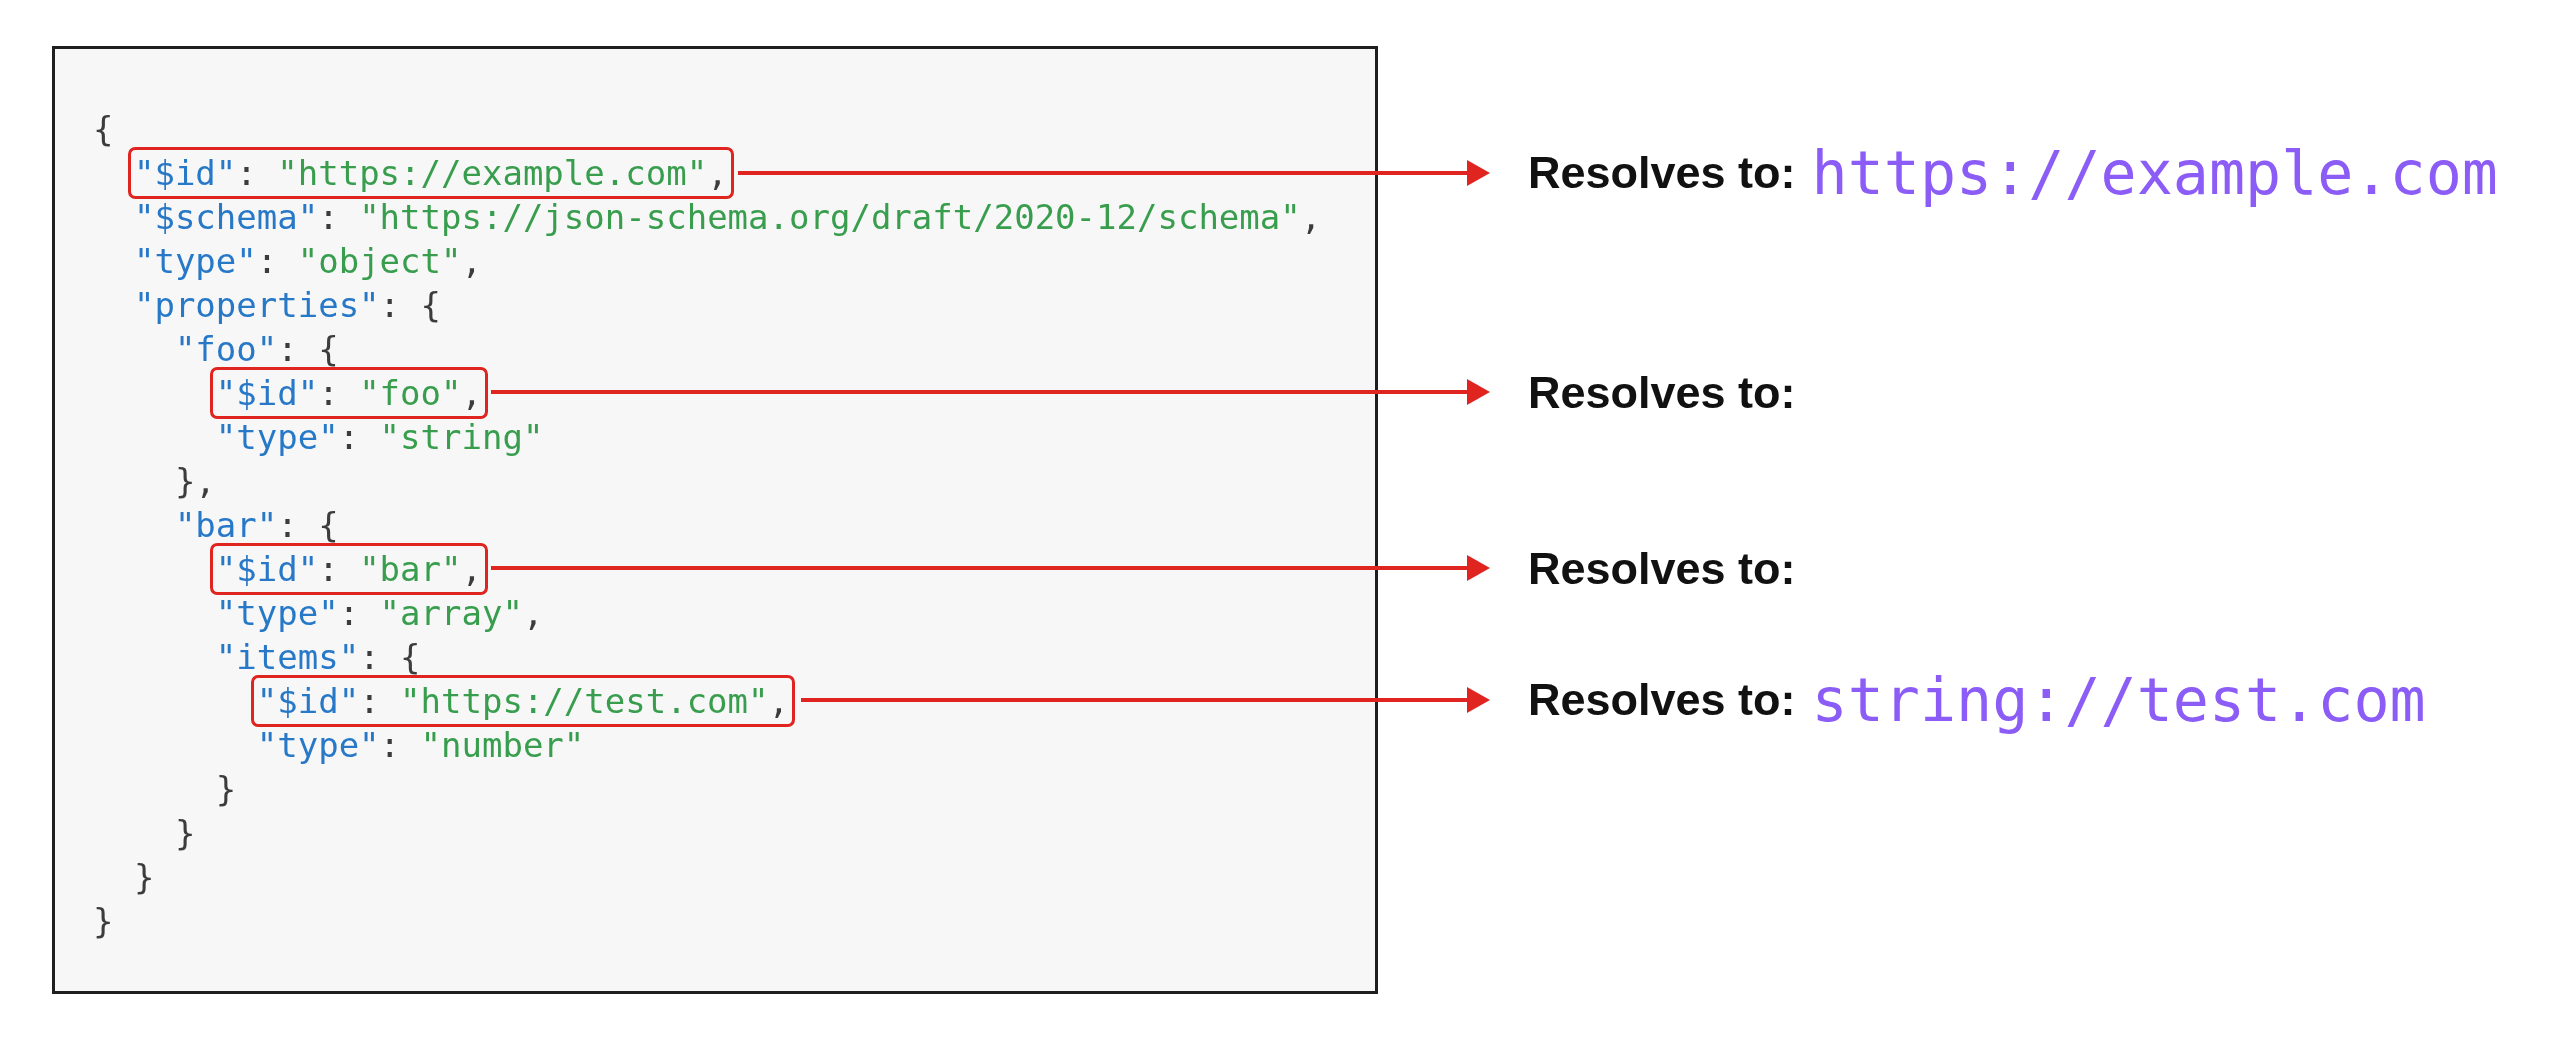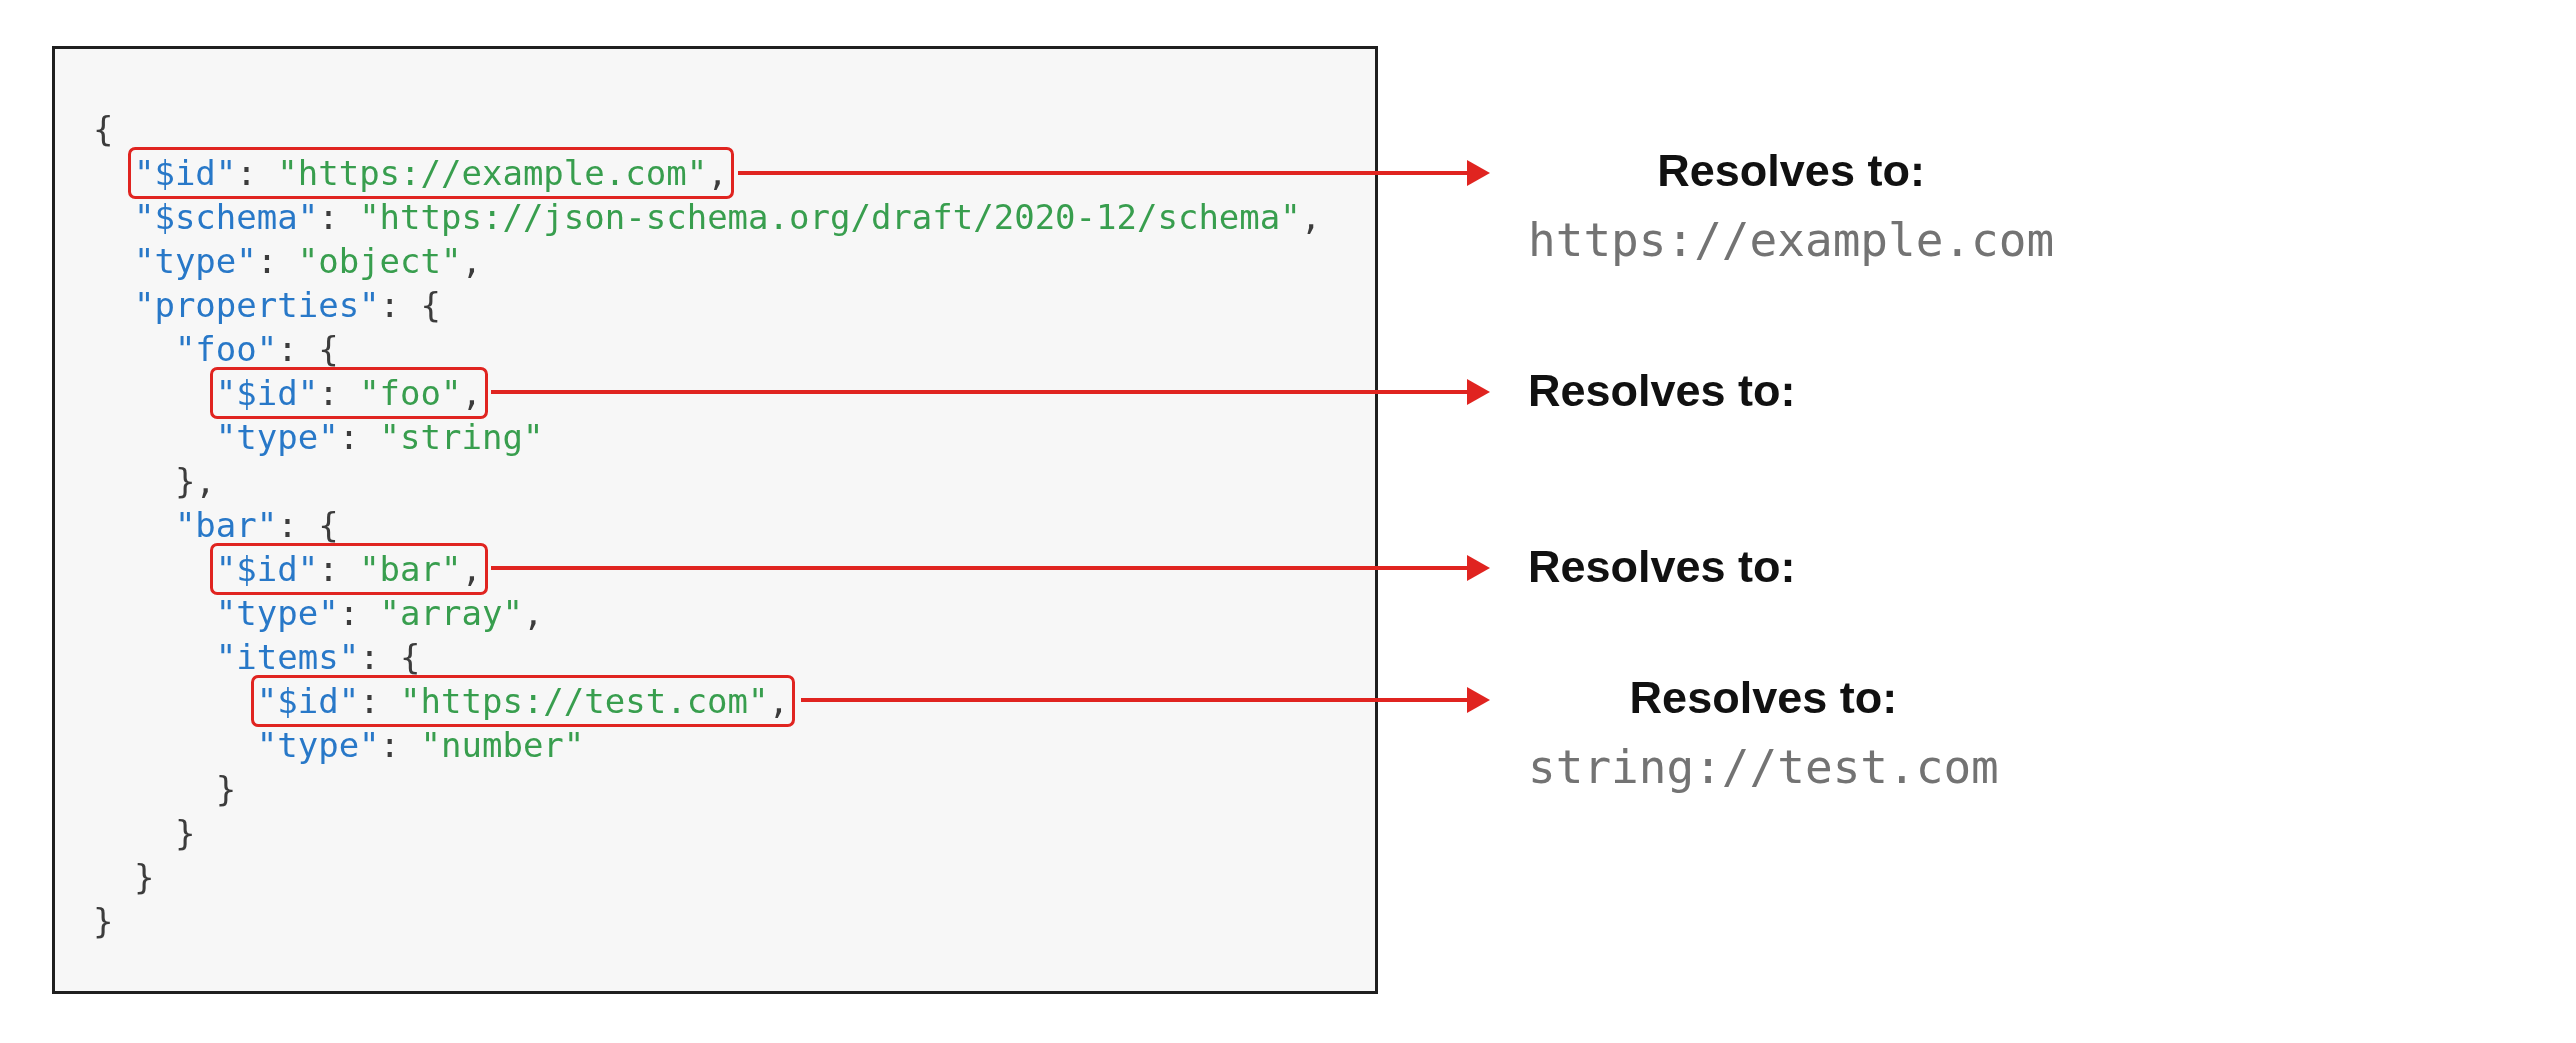--- a/index.html
+++ b/index.html
@@ -65,36 +65,35 @@
 
   
   .ann {
     position: absolute;
     left: 1528px;
     height: 55px;
     display: flex;
     align-items: center;
     gap: 16px;
     white-space: nowrap;
-    flex-direction: column;
   }
   #ann-1 { top: 145px; }
   #ann-2 { top: 365px; }
   #ann-3 { top: 541px; }
   #ann-4 { top: 672px; }
   .ann-label {
     font-family: "Liberation Sans", sans-serif;
     font-weight: bold;
     font-size: 45px;
     color: #111111;
   }
   .ann-url {
     font-family: "DejaVu Sans Mono", monospace;
-    font-size: 46px;
-    color: #737373;
+    font-size: 60px;
+    color: #8b5cf6;
   }
 </style>
 </head>
 <body>
 
 <div id="stage">
 
   <div id="code-box">
       <div class="code-line"><span><span class="tok-p">{</span></span></div>
       <div class="code-line">  <span class="hl-box"><span class="tok-k">"$id"</span><span class="tok-p">: </span><span class="tok-s">"https://example.com"</span><span class="tok-p">,</span></span></div>

